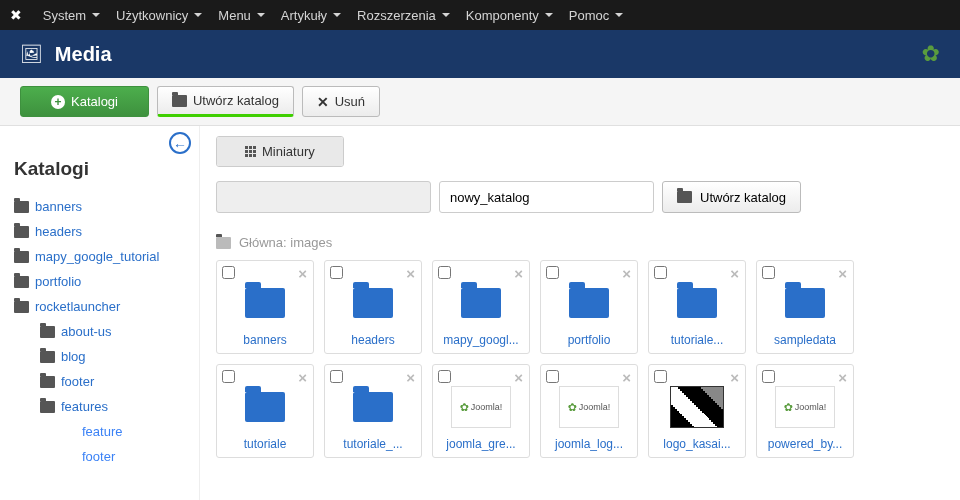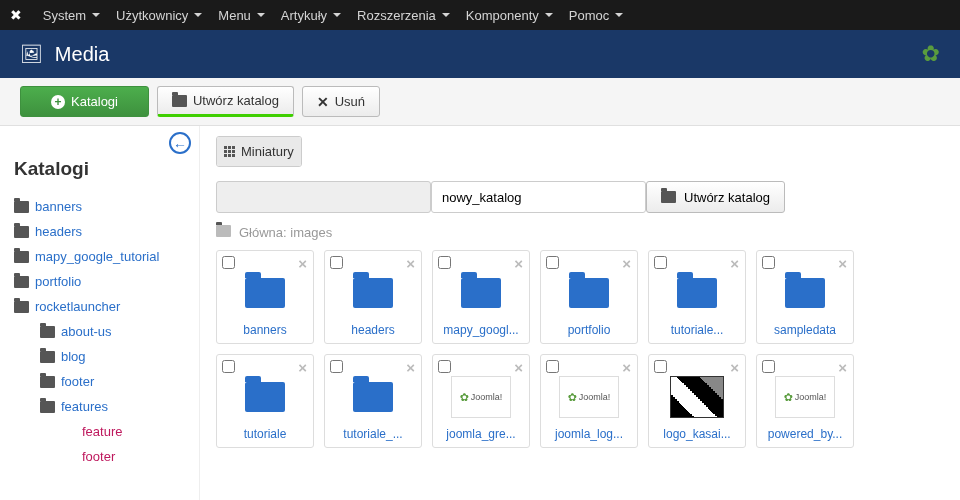--- a/index.html
+++ b/index.html
@@ -3,47 +3,47 @@
 <meta charset="utf-8">
 <style>
 *{box-sizing:border-box;margin:0;padding:0;font-family:Arial,Helvetica,sans-serif}
 body{background:#fff;font-size:13px;color:#333;overflow:hidden}
 .topbar{background:#1a1a1a;height:30px;display:flex;align-items:center;padding:0 10px;gap:5px}
 .topbar .joomla-icon{color:#fff;font-size:14px;margin-right:8px}
 .topbar-item{color:#d4d4d4;padding:5px 8px;cursor:pointer;display:flex;align-items:center;gap:4px;font-size:13px}
 .caret{display:inline-block;width:0;height:0;border-left:4px solid transparent;border-right:4px solid transparent;border-top:4px solid #d4d4d4;margin-left:2px}
 .header{background:#1a3867;height:48px;display:flex;align-items:center;padding:0 20px;color:#fff}
 .header-icon{font-size:18px;margin-right:12px}
-.header-title{font-size:20px;font-weight:normal}
+.header-title{font-size:20px;font-weight:bold}
 .header .flower{margin-left:auto;color:#5a9c3e;font-size:22px}
 .toolbar{background:#f5f5f5;border-bottom:1px solid #e0e0e0;padding:8px 20px;display:flex;gap:8px}
 .btn{padding:6px 14px;border:1px solid #bbb;background:linear-gradient(#fff,#ececec);border-radius:3px;cursor:pointer;display:flex;align-items:center;gap:6px;font-size:13px;color:#333}
 .btn-green{background:linear-gradient(#4cae4c,#3e913e);border-color:#3e913e;color:#fff;padding:6px 30px}
 .underline-green{border-bottom:3px solid #3fcf00}
 .main-wrap{display:flex;height:calc(500px - 30px - 48px - 42px)}
 .sidebar{width:200px;padding:10px 14px;border-right:1px solid #eee;background:#fff;position:relative}
 .back-arrow{position:absolute;right:8px;top:6px;width:22px;height:22px;border:2px solid #2a6fc9;border-radius:50%;display:flex;align-items:center;justify-content:center;color:#2a6fc9;font-weight:bold;cursor:pointer;font-size:14px}
 .sidebar h3{font-size:19px;font-weight:bold;margin:22px 0 14px;color:#333}
 .tree{list-style:none}
 .tree li{padding:5px 0;display:flex;align-items:center;gap:6px;cursor:pointer;color:#2a6fc9;font-size:13px}
 .tree li.lvl1{padding-left:26px}
-.tree li.lvl2{padding-left:52px;color:#be185d}
+.tree li.lvl2{padding-left:52px;color:#3b82f6}
 .tree li.lvl2.no-icon{padding-left:68px}
 .folder-icon{width:15px;height:12px;background:#555;display:inline-block;position:relative;border-radius:1px}
 .folder-icon::before{content:"";position:absolute;top:-3px;left:0;width:6px;height:3px;background:#555;border-radius:1px 1px 0 0}
 .content{flex:1;padding:10px 16px;background:#fff}
 .view-tabs{display:flex;border:1px solid #ccc;border-radius:3px;overflow:hidden;width:fit-content;margin-bottom:14px}
-.view-tab{padding:7px 7px;background:#f5f5f5;cursor:pointer;display:flex;align-items:center;gap:6px;font-size:13px;border-right:1px solid #ccc}
+.view-tab{padding:7px 28px;background:#f5f5f5;cursor:pointer;display:flex;align-items:center;gap:6px;font-size:13px;border-right:1px solid #ccc}
 .view-tab:last-child{border-right:none}
 .view-tab.active{background:#e9e9e9}
-.path-row{display:flex;gap:0;margin-bottom:12px}
+.path-row{display:flex;gap:8px;margin-bottom:22px}
 .path-box{flex:0 0 215px;height:32px;background:#eee;border:1px solid #ccc;border-radius:3px}
 .name-input{flex:0 0 215px;height:32px;border:1px solid #ccc;border-radius:3px;padding:0 10px;font-size:13px}
 .create-btn{height:32px;padding:0 14px;border:1px solid #bbb;background:linear-gradient(#fff,#ececec);border-radius:3px;cursor:pointer;display:flex;align-items:center;gap:8px;font-size:13px}
-.breadcrumb{display:flex;gap:8px;color:#999;margin:12px 0 10px;font-size:13px}
+.breadcrumb{display:flex;align-items:center;gap:8px;color:#999;margin:12px 0 10px;font-size:13px}
 .grid{display:flex;flex-wrap:wrap;gap:10px}
 .tile{width:98px;border:1px solid #ddd;border-radius:3px;padding:6px;position:relative;text-align:center}
 .tile-check{position:absolute;top:5px;left:5px;width:13px;height:13px}
 .tile-close{position:absolute;top:4px;right:6px;color:#bbb;cursor:pointer;font-size:15px;font-weight:bold}
 .tile-thumb{height:52px;display:flex;align-items:center;justify-content:center;margin:10px 0 4px}
 .folder-big{width:40px;height:30px;background:#2a6fc9;position:relative;border-radius:2px}
 .folder-big::before{content:"";position:absolute;top:-6px;left:0;width:16px;height:6px;background:#2a6fc9;border-radius:2px 2px 0 0}
 .img-thumb{width:60px;height:42px;background:#fff;border:1px solid #ddd;display:flex;align-items:center;justify-content:center;font-size:8px;color:#888;overflow:hidden}
 .tile-label{color:#2a6fc9;font-size:12px;white-space:nowrap;overflow:hidden;text-overflow:ellipsis;padding:0 2px}
 .grid-icon{display:inline-grid;grid-template-columns:repeat(3,3px);gap:1px}

